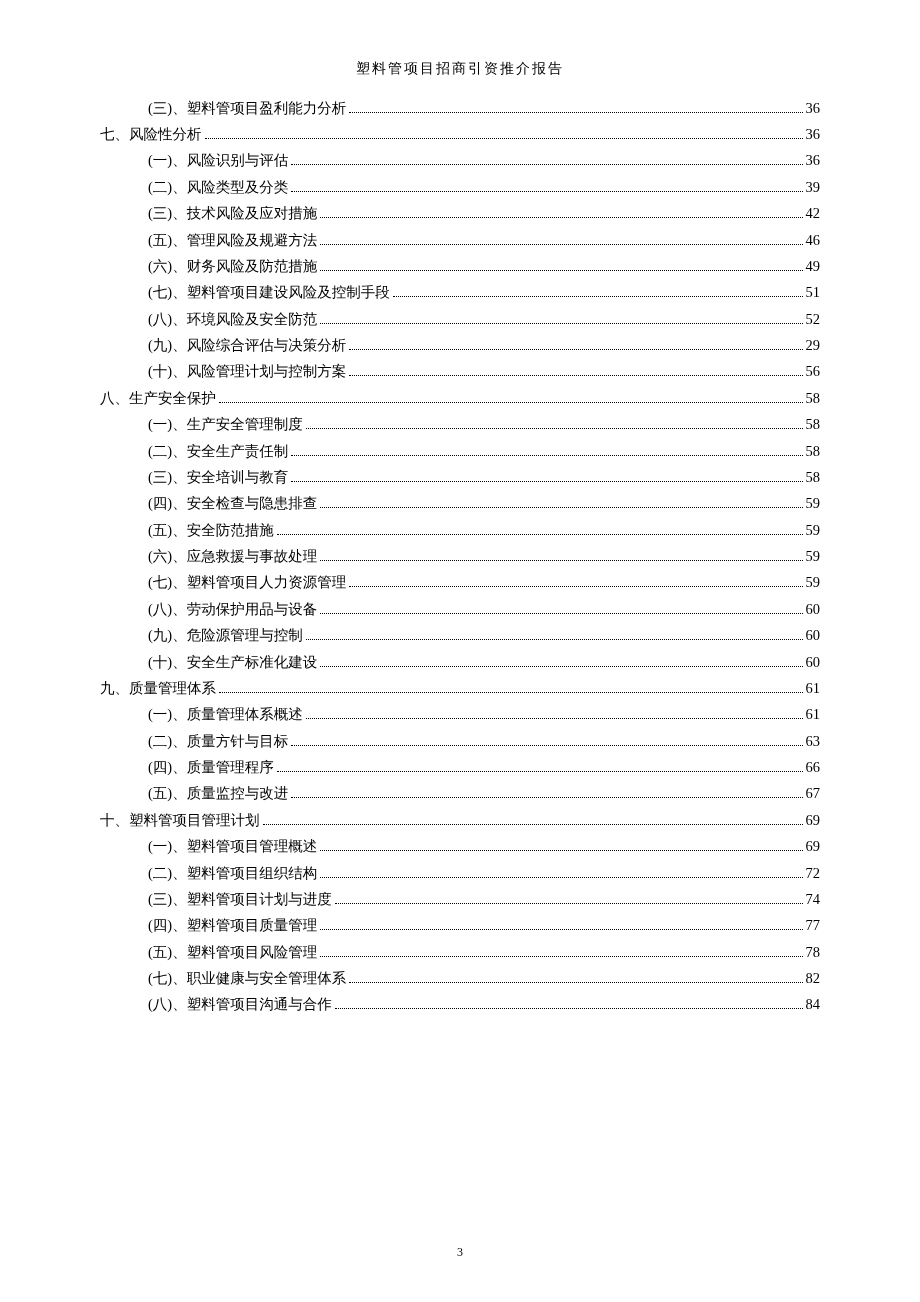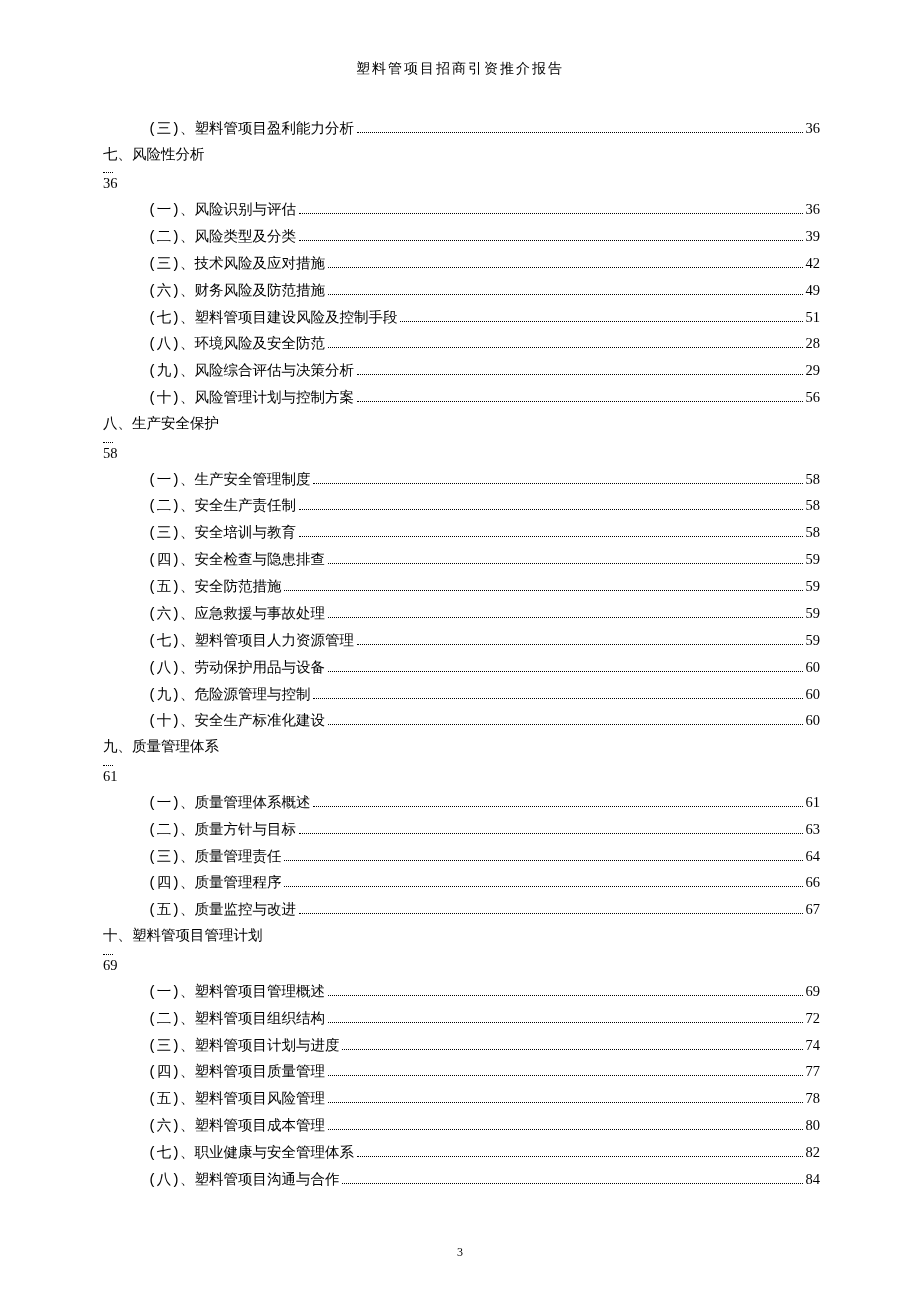--- a/index.html
+++ b/index.html
@@ -12,44 +12,42 @@
     height: 1302px;
     position: relative;
   }
   .page {
     padding: 60px 100px 40px 100px;
   }
   .header {
     text-align: center;
     font-size: 14px;
     letter-spacing: 2px;
-    margin-bottom: 37px;
+    margin-bottom: 17px;
     font-family: "SimSun", serif;
   }
   .toc {
     font-size: 14.5px;
     line-height: 1.0;
   }
   .toc-row {
     display: flex;
     align-items: baseline;
     margin: 0;
     padding: 5.7px 0;
     white-space: nowrap;
   }
   .toc-row.level1 {
     padding-left: 0;
-    flex-direction: column;
   }
   .toc-row.level2 {
     padding-left: 48px;
   }
   .toc-label {
     flex: 0 0 auto;
-    font-family: Liberation Mono, monospace;
   }
   .toc-dots {
     flex: 1 1 auto;
     border-bottom: 1.2px dotted #000;
     margin: 0 3px 3px 3px;
     min-width: 10px;
     height: 0.7em;
   }
   .toc-page {
     flex: 0 0 auto;
@@ -89,33 +87,38 @@
         <span class="toc-label">(二)、风险类型及分类</span>
         <span class="toc-dots"></span>
         <span class="toc-page">39</span>
       </div>
       <div class="toc-row level2">
         <span class="toc-label">(三)、技术风险及应对措施</span>
         <span class="toc-dots"></span>
         <span class="toc-page">42</span>
       </div>
       <div class="toc-row level2">
+        <span class="toc-label">(五)、管理风险及规避方法</span>
+        <span class="toc-dots"></span>
+        <span class="toc-page">46</span>
+      </div>
+      <div class="toc-row level2">
         <span class="toc-label">(六)、财务风险及防范措施</span>
         <span class="toc-dots"></span>
         <span class="toc-page">49</span>
       </div>
       <div class="toc-row level2">
         <span class="toc-label">(七)、塑料管项目建设风险及控制手段</span>
         <span class="toc-dots"></span>
         <span class="toc-page">51</span>
       </div>
       <div class="toc-row level2">
         <span class="toc-label">(八)、环境风险及安全防范</span>
         <span class="toc-dots"></span>
-        <span class="toc-page">28</span>
+        <span class="toc-page">52</span>
       </div>
       <div class="toc-row level2">
         <span class="toc-label">(九)、风险综合评估与决策分析</span>
         <span class="toc-dots"></span>
         <span class="toc-page">29</span>
       </div>
       <div class="toc-row level2">
         <span class="toc-label">(十)、风险管理计划与控制方案</span>
         <span class="toc-dots"></span>
         <span class="toc-page">56</span>
@@ -184,25 +187,20 @@
         <span class="toc-label">(一)、质量管理体系概述</span>
         <span class="toc-dots"></span>
         <span class="toc-page">61</span>
       </div>
       <div class="toc-row level2">
         <span class="toc-label">(二)、质量方针与目标</span>
         <span class="toc-dots"></span>
         <span class="toc-page">63</span>
       </div>
       <div class="toc-row level2">
-        <span class="toc-label">(三)、质量管理责任</span>
-        <span class="toc-dots"></span>
-        <span class="toc-page">64</span>
-      </div>
-      <div class="toc-row level2">
         <span class="toc-label">(四)、质量管理程序</span>
         <span class="toc-dots"></span>
         <span class="toc-page">66</span>
       </div>
       <div class="toc-row level2">
         <span class="toc-label">(五)、质量监控与改进</span>
         <span class="toc-dots"></span>
         <span class="toc-page">67</span>
       </div>
       <div class="toc-row level1">
@@ -227,25 +225,20 @@
       </div>
       <div class="toc-row level2">
         <span class="toc-label">(四)、塑料管项目质量管理</span>
         <span class="toc-dots"></span>
         <span class="toc-page">77</span>
       </div>
       <div class="toc-row level2">
         <span class="toc-label">(五)、塑料管项目风险管理</span>
         <span class="toc-dots"></span>
         <span class="toc-page">78</span>
-      </div>
-      <div class="toc-row level2">
-        <span class="toc-label">(六)、塑料管项目成本管理</span>
-        <span class="toc-dots"></span>
-        <span class="toc-page">80</span>
       </div>
       <div class="toc-row level2">
         <span class="toc-label">(七)、职业健康与安全管理体系</span>
         <span class="toc-dots"></span>
         <span class="toc-page">82</span>
       </div>
       <div class="toc-row level2">
         <span class="toc-label">(八)、塑料管项目沟通与合作</span>
         <span class="toc-dots"></span>
         <span class="toc-page">84</span>

